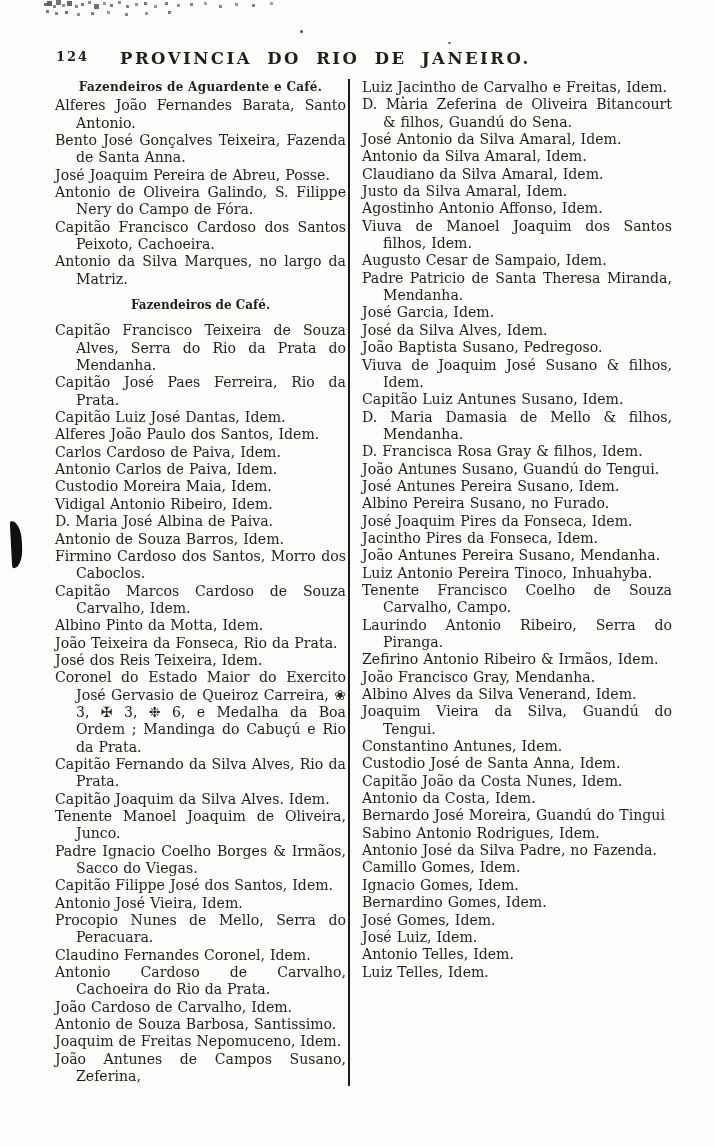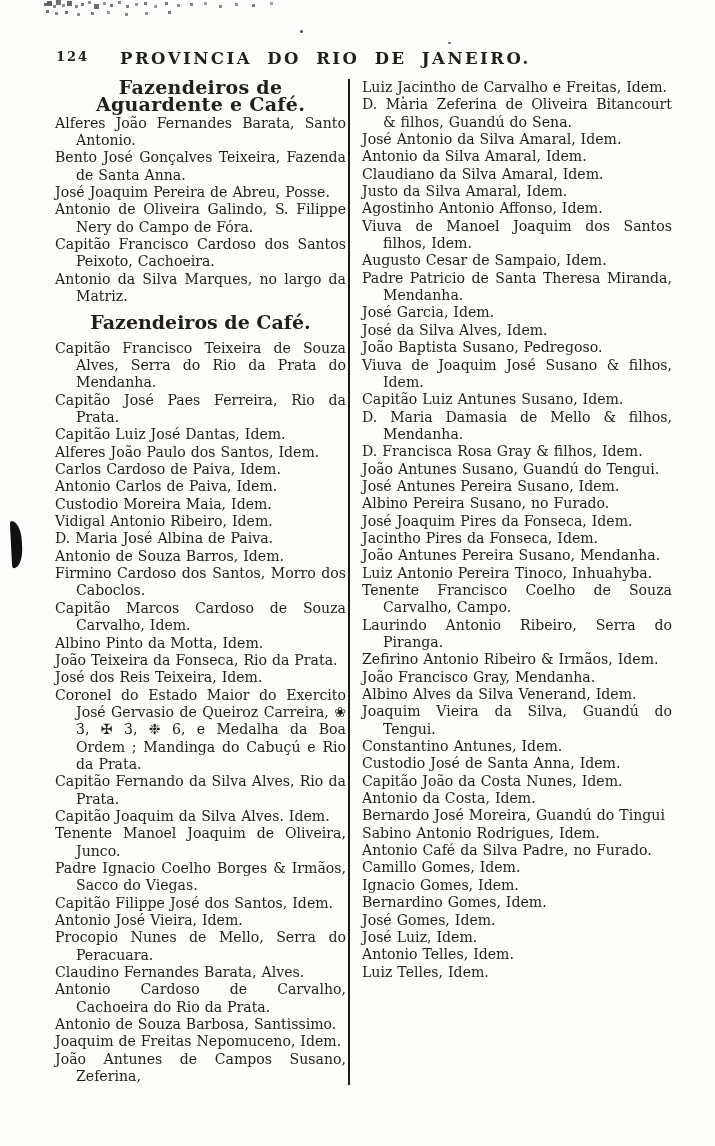--- a/index.html
+++ b/index.html
@@ -19,21 +19,21 @@
     letter-spacing:2.5px;word-spacing:7px;white-space:nowrap;
   }
   .columns{
     position:absolute;top:79px;left:55px;width:610px;
     display:flex;align-items:stretch;
   }
   .col-left{width:291px;flex:none;}
   .col-divider{width:2px;flex:none;background:#1d1b19;margin-left:2px;}
   .col-right{width:310px;flex:none;padding-left:12px;}
   .section-heading{
-    font-size:19px;font-weight:bold;text-align:center;
+    font-size:12px;font-weight:bold;text-align:center;
     line-height:17.3px;margin:0;
   }
   .section-heading.first{margin-bottom:1px;letter-spacing:.3px;}
   .section-heading.second{margin:9px 0 8px 0;}
   .entry{
     margin:0;font-size:14.1px;line-height:17.35px;
     text-align:justify;padding-left:21px;text-indent:-21px;
     word-spacing:.5px;
   }
   
@@ -104,22 +104,23 @@
         <p class="entry">João Teixeira da Fonseca, Rio da Prata.</p>
         <p class="entry">José dos Reis Teixeira, Idem.</p>
         <p class="entry">Coronel do Estado Maior do Exercito José Gervasio de Queiroz Carreira, ❀ 3, ✠ 3, ❉ 6, e Medalha da Boa Ordem ; Mandinga do Cabuçú e Rio da Prata.</p>
         <p class="entry">Capitão Fernando da Silva Alves, Rio da Prata.</p>
         <p class="entry">Capitão Joaquim da Silva Alves. Idem.</p>
         <p class="entry">Tenente Manoel Joaquim de Oliveira, Junco.</p>
         <p class="entry">Padre Ignacio Coelho Borges &amp; Irmãos, Sacco do Viegas.</p>
         <p class="entry">Capitão Filippe José dos Santos, Idem.</p>
         <p class="entry">Antonio José Vieira, Idem.</p>
         <p class="entry">Procopio Nunes de Mello, Serra do Peracuara.</p>
-        <p class="entry">Claudino Fernandes Barata, Alves.</p>
+        <p class="entry">Claudino Fernandes Coronel, Idem.</p>
         <p class="entry">Antonio Cardoso de Carvalho, Cachoeira do Rio da Prata.</p>
+        <p class="entry">João Cardoso de Carvalho, Idem.</p>
         <p class="entry">Antonio de Souza Barbosa, Santissimo.</p>
         <p class="entry">Joaquim de Freitas Nepomuceno, Idem.</p>
         <p class="entry">João Antunes de Campos Susano, Zeferina,</p>
       </div>
   </div>
   <div class="col-divider"></div>
   <div class="col-right">
     <div>
         <p class="entry">Luiz Jacintho de Carvalho e Freitas, Idem.</p>
         <p class="entry">D. Maria Zeferina de Oliveira Bitancourt &amp; filhos, Guandú do Sena.</p>
@@ -150,21 +151,21 @@
         <p class="entry">Zefirino Antonio Ribeiro &amp; Irmãos, Idem.</p>
         <p class="entry">João Francisco Gray, Mendanha.</p>
         <p class="entry">Albino Alves da Silva Venerand, Idem.</p>
         <p class="entry">Joaquim Vieira da Silva, Guandú do Tengui.</p>
         <p class="entry">Constantino Antunes, Idem.</p>
         <p class="entry">Custodio José de Santa Anna, Idem.</p>
         <p class="entry">Capitão João da Costa Nunes, Idem.</p>
         <p class="entry">Antonio da Costa, Idem.</p>
         <p class="entry">Bernardo José Moreira, Guandú do Tingui</p>
         <p class="entry">Sabino Antonio Rodrigues, Idem.</p>
-        <p class="entry">Antonio Café da Silva Padre, no Furado.</p>
+        <p class="entry">Antonio José da Silva Padre, no Fazenda.</p>
         <p class="entry">Camillo Gomes, Idem.</p>
         <p class="entry">Ignacio Gomes, Idem.</p>
         <p class="entry">Bernardino Gomes, Idem.</p>
         <p class="entry">José Gomes, Idem.</p>
         <p class="entry">José Luiz, Idem.</p>
         <p class="entry">Antonio Telles, Idem.</p>
         <p class="entry">Luiz Telles, Idem.</p>
       </div>
   </div>
 </div>

